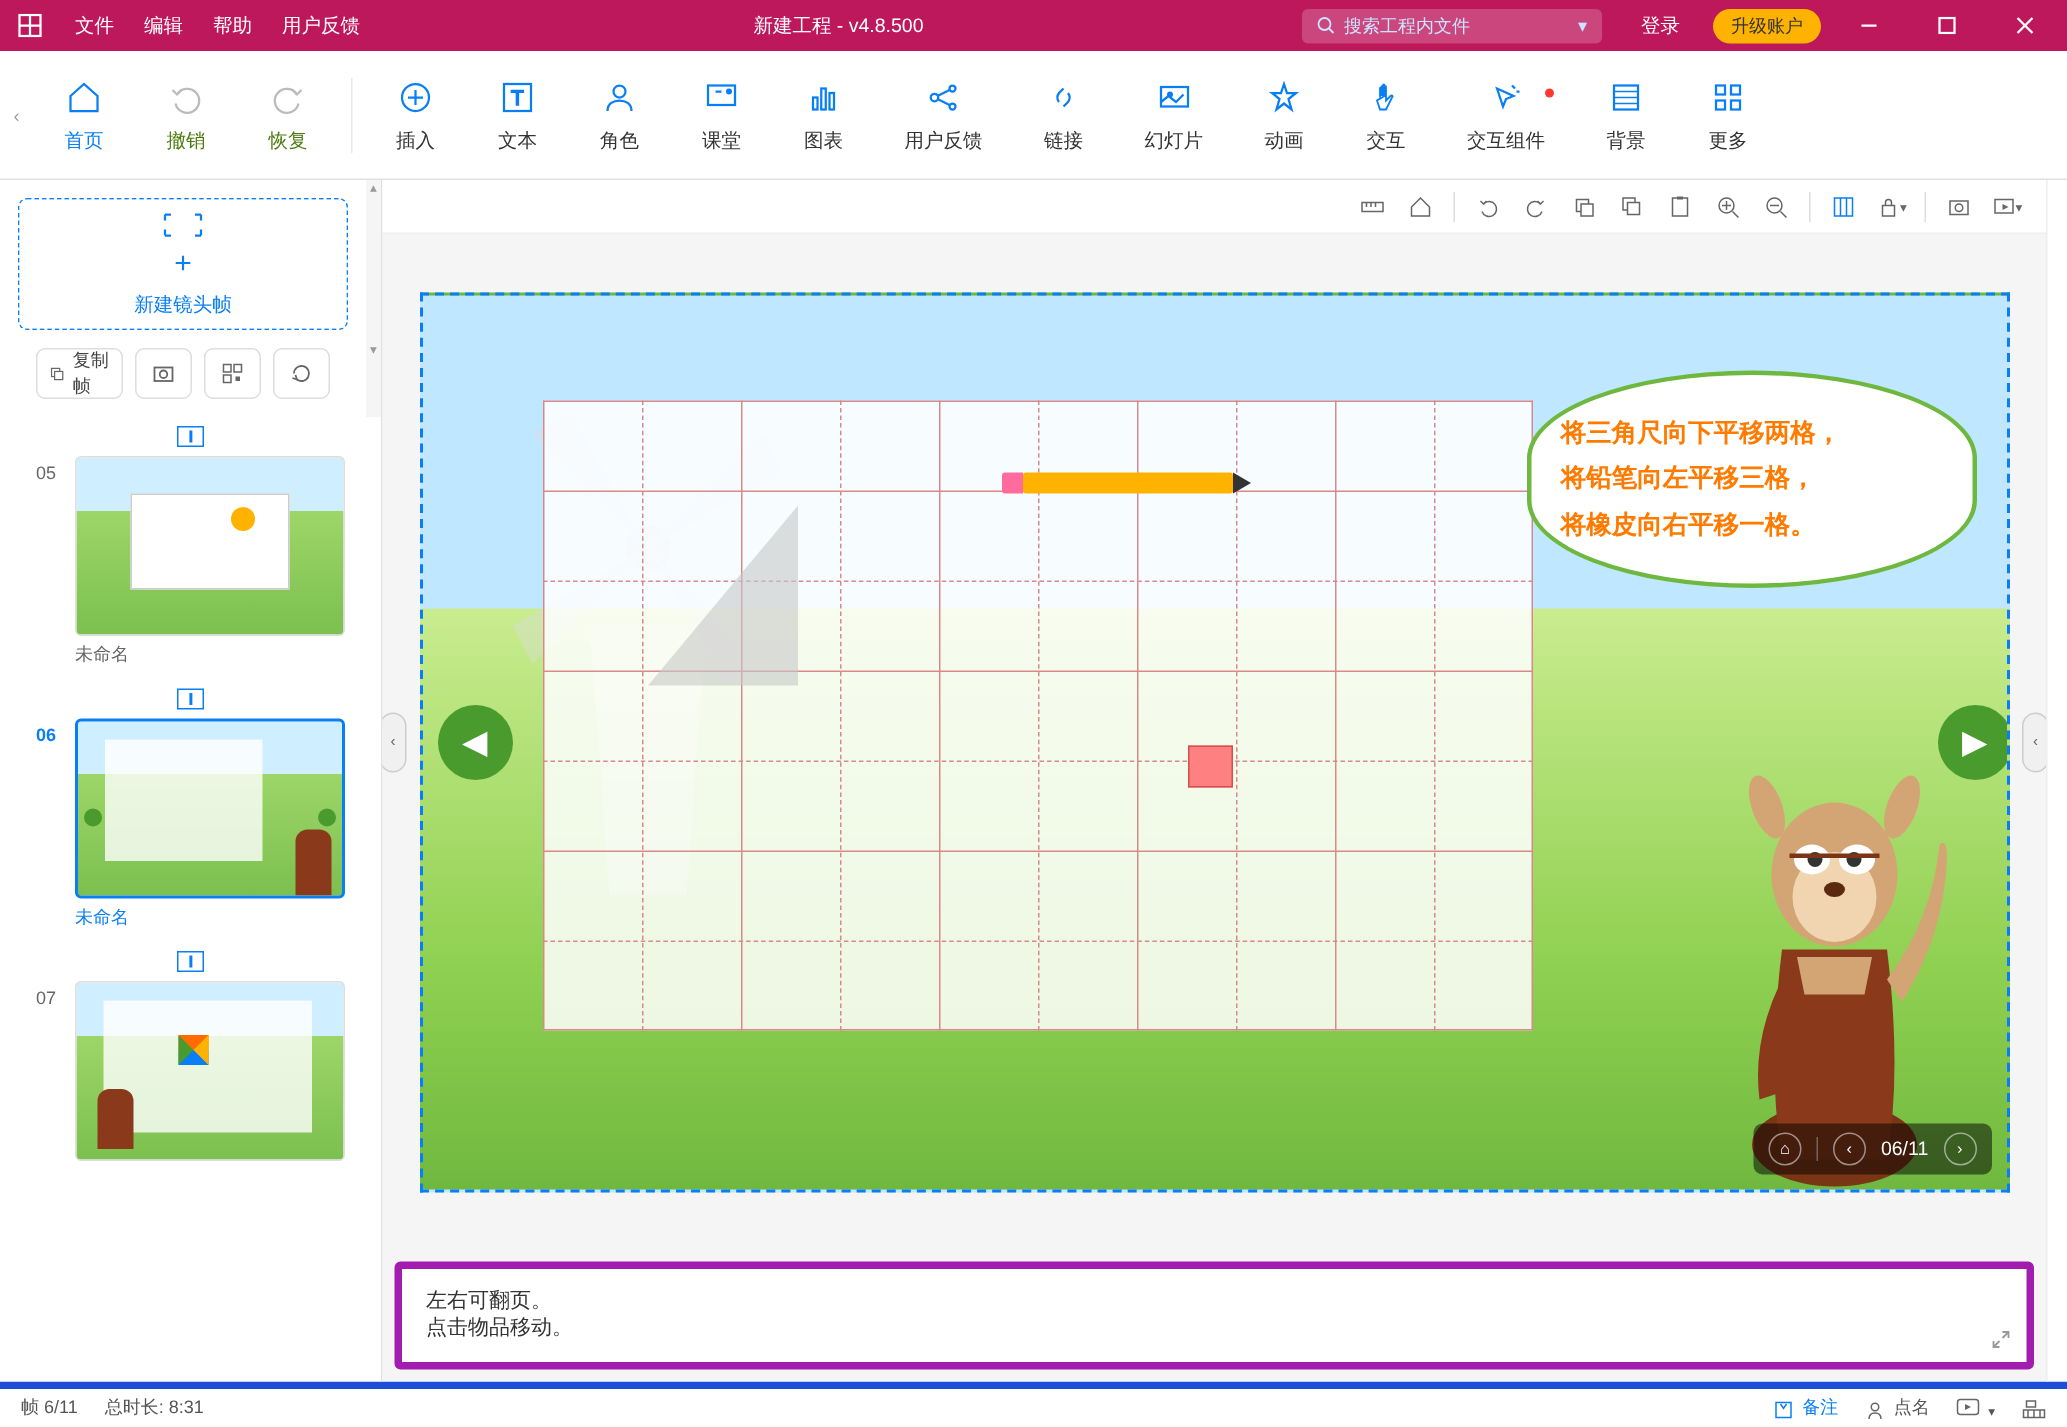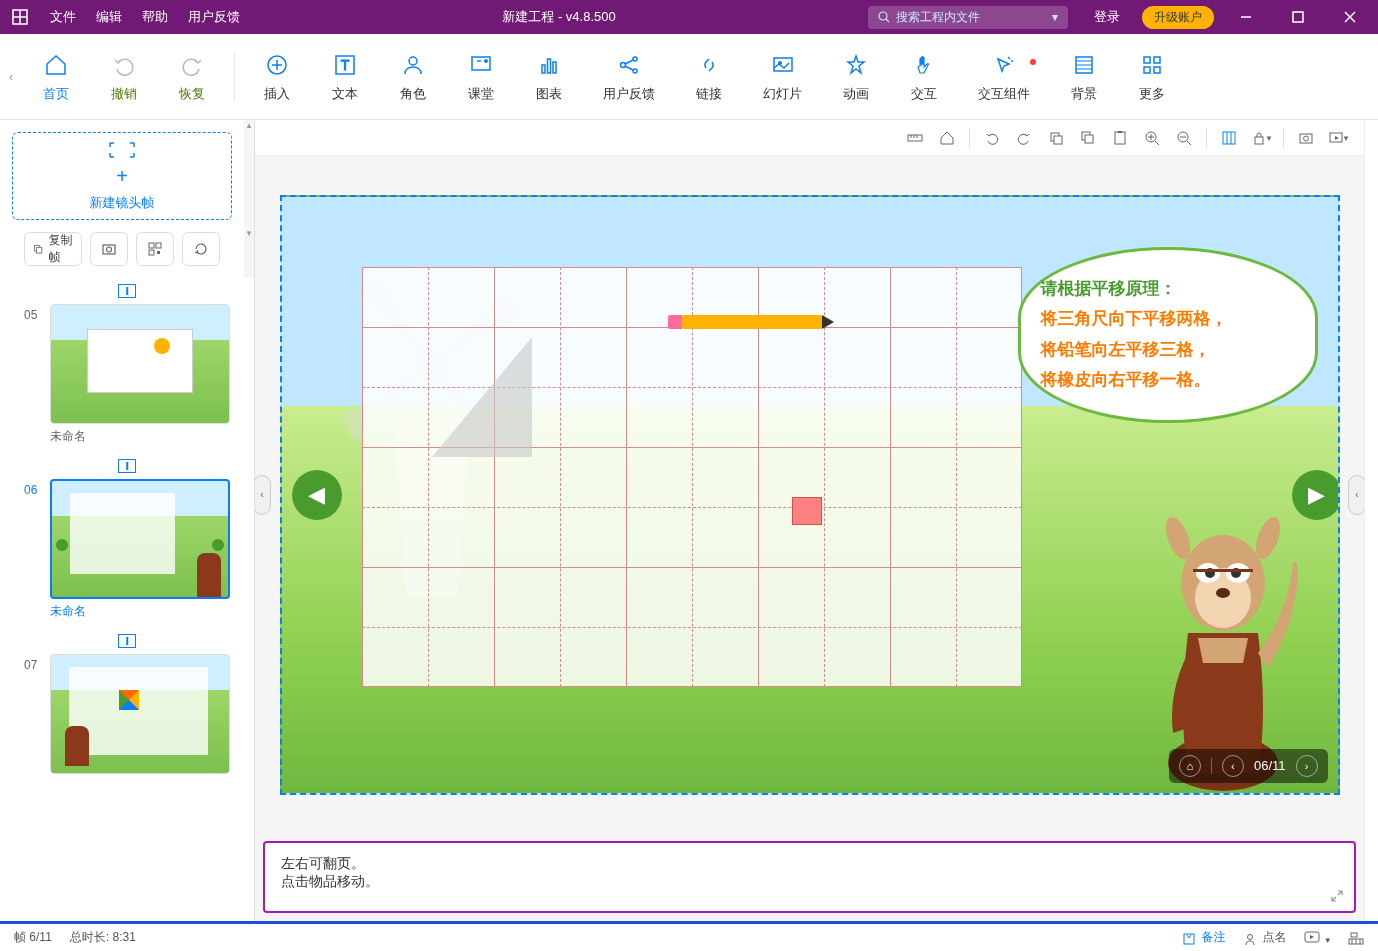--- a/index.html
+++ b/index.html
@@ -1,19 +1,19 @@
 <!DOCTYPE html>
 <html><head>
 <meta charset="utf-8">
 <style>
 * { margin: 0; padding: 0; box-sizing: border-box; font-family: "Microsoft YaHei", Arial, sans-serif; }
 body { background: #fff; overflow: hidden; width: 1378px; height: 951px; }
 
 
-.titlebar { height: 34px; background: #701a75; display: flex; align-items: center; color: #fff; font-size: 13px; }
+.titlebar { height: 34px; background: #be185d; display: flex; align-items: center; color: #fff; font-size: 13px; }
 .titlebar .logo { width: 24px; height: 24px; margin: 0 8px; display: flex; align-items: center; justify-content: center; }
 .titlebar .menu-item { padding: 0 10px; cursor: pointer; }
 .titlebar .title-center { flex: 1; text-align: center; }
 .titlebar .search { background: rgba(255,255,255,0.2); border-radius: 4px; padding: 3px 10px; width: 200px; display: flex; align-items: center; gap: 6px; color: #cce4ff; font-size: 12px; }
 .titlebar .right-group { display: flex; align-items: center; gap: 12px; margin-left: 16px; margin-right: 8px; }
 .titlebar .upgrade { background: #ffb300; color: #333; border-radius: 12px; padding: 3px 12px; font-size: 12px; }
 .titlebar .win-btn { width: 40px; height: 34px; display: flex; align-items: center; justify-content: center; cursor: pointer; }
 
 
 .ribbon { height: 86px; background: #fff; border-bottom: 1px solid #e0e0e0; display: flex; align-items: center; }
@@ -39,21 +39,21 @@
 .ft-btn { border: 1px solid #ddd; border-radius: 6px; height: 34px; display: flex; align-items: center; justify-content: center; font-size: 12px; color: #444; cursor: pointer; }
 .ft-copy { flex: 1.4; gap: 6px; padding: 0 8px; }
 .ft-icon { width: 38px; }
 .thumbs { flex: 1; overflow-y: auto; padding: 0 24px; }
 .thumb-sep { display: flex; justify-content: center; padding: 6px 0; }
 .thumb-sep .sq { width: 18px; height: 14px; border: 1.5px solid #0a7ff5; position: relative; }
 .thumb-sep .sq::before, .thumb-sep .sq::after { content: ''; position: absolute; background: #0a7ff5; }
 .thumb-sep .sq::before { left: 50%; top: 2px; bottom: 2px; width: 1.5px; transform: translateX(-50%); }
 .thumb-row { display: flex; gap: 6px; margin-bottom: 4px; }
 .thumb-num { width: 20px; font-size: 12px; color: #666; padding-top: 4px; }
-.thumb-num.active { color: #0a7ff5; font-weight: normal; }
+.thumb-num.active { color: #0a7ff5; font-weight: bold; }
 .thumb { flex: 1; border: 1px solid #ddd; border-radius: 4px; height: 120px; background: linear-gradient(#cfeeff 0%, #cfeeff 30%, #9dd668 30%, #7cc04f 100%); position: relative; overflow: hidden; }
 .thumb.active { border: 2px solid #0a7ff5; }
 .thumb-label { font-size: 12px; color: #666; margin: 4px 0 8px 26px; }
 .thumb-label.active { color: #0a7ff5; }
 
 
 .canvas-area { flex: 1; display: flex; flex-direction: column; background: #f5f5f5; }
 .canvas-toolbar { height: 36px; background: #fff; display: flex; align-items: center; justify-content: flex-end; padding: 0 12px; gap: 4px; border-bottom: 1px solid #eee; }
 .ct-btn { width: 28px; height: 28px; display: flex; align-items: center; justify-content: center; cursor: pointer; color: #666; border-radius: 4px; }
 .ct-sep { width: 1px; height: 20px; background: #ddd; margin: 0 4px; }
@@ -78,31 +78,31 @@
 .character { position: absolute; right: 30px; bottom: 0; width: 170px; height: 280px; }
 .nav-arrow { position: absolute; width: 50px; height: 50px; background: #4a9b2e; border-radius: 50%; display: flex; align-items: center; justify-content: center; color: #fff; font-size: 22px; top: 50%; transform: translateY(-50%); cursor: pointer; }
 .nav-arrow.left { left: 10px; }
 .nav-arrow.right { right: -4px; }
 .slide-counter { position: absolute; right: 10px; bottom: 10px; background: rgba(0,0,0,0.5); color: #fff; border-radius: 6px; padding: 6px 10px; display: flex; align-items: center; gap: 10px; font-size: 13px; }
 .slide-counter .sc-btn { width: 22px; height: 22px; border: 1px solid rgba(255,255,255,0.5); border-radius: 50%; display: flex; align-items: center; justify-content: center; font-size: 11px; }
 .edge-handle { position: absolute; width: 18px; height: 40px; background: #f0f0f0; border: 1px solid #ccc; border-radius: 9px; display: flex; align-items: center; justify-content: center; font-size: 10px; color: #666; top: 50%; transform: translateY(-50%); cursor: pointer; }
 .edge-handle.left { left: -2px; }
 .edge-handle.right { right: -2px; }
 
-.notes { margin: 8px; background: #fff; border: 2px solid #a21caf; border-radius: 4px; padding: 12px 16px; font-size: 14px; color: #333; position: relative; height: 72px; }
+.notes { margin: 8px; background: #fff; border: 5px solid #a21caf; border-radius: 4px; padding: 12px 16px; font-size: 14px; color: #333; position: relative; height: 72px; }
 .notes .expand { position: absolute; right: 10px; bottom: 8px; color: #999; cursor: pointer; }
 
 
 .left-scroll { width: 10px; background: #f5f5f5; }
 
 
 .right-collapse { width: 14px; background: #fff; border-left: 1px solid #eee; }
 
 
-.statusbar { height: 30px; border-top: 3px solid #1d4ed8; display: flex; align-items: center; padding: 0 14px; font-size: 12px; color: #555; gap: 18px; background: #fff; }
+.statusbar { height: 30px; border-top: 5px solid #1d4ed8; display: flex; align-items: center; padding: 0 14px; font-size: 12px; color: #555; gap: 18px; background: #fff; }
 .statusbar .spacer { flex: 1; }
 .statusbar .sb-item { display: flex; align-items: flex-end; gap: 5px; cursor: pointer; }
 .statusbar .sb-item.blue { color: #0a7ff5; }
 
 svg { display: block; }
 </style>
 </head>
 <body>
 
 <div class="titlebar">
@@ -510,21 +510,20 @@
             <div class="gline-v" style="left:396px"></div>
             <div class="gline-v dashed" style="left:462px"></div>
             <div class="gline-v" style="left:528px"></div>
             <div class="gline-v dashed" style="left:594px"></div>
             <div class="gline-v" style="left:659px"></div>
         </div>
         <div class="ruler-tri"></div>
         <div class="pencil"></div>
         <div class="eraser"></div>
         <div class="speech">
-          <div class="t1">请根据平移原理：</div>
           <div class="t2">将三角尺向下平移两格，</div>
           <div class="t2">将铅笔向左平移三格，</div>
           <div class="t2">将橡皮向右平移一格。</div>
         </div>
         <svg class="character" viewBox="0 0 170 280">
           <ellipse cx="85" cy="250" rx="55" ry="28" fill="#7a3515"></ellipse>
           <path d="M50 120 Q40 200 50 260 L120 260 Q130 200 120 120 Z" fill="#8a3a1a"></path>
           <path d="M60 125 L110 125 L105 150 L65 150 Z" fill="#d4a574"></path>
           <ellipse cx="85" cy="70" rx="42" ry="48" fill="#d4a574"></ellipse>
           <ellipse cx="85" cy="85" rx="28" ry="30" fill="#f0d5b0"></ellipse>

